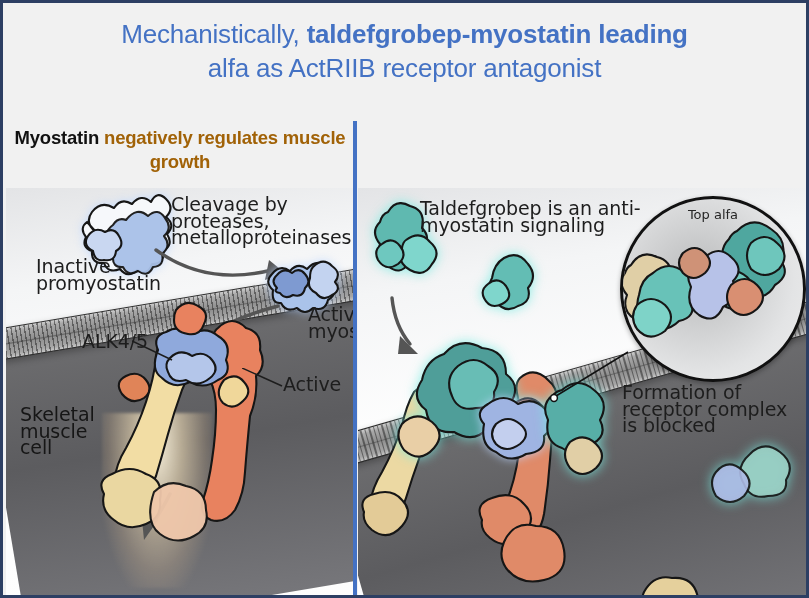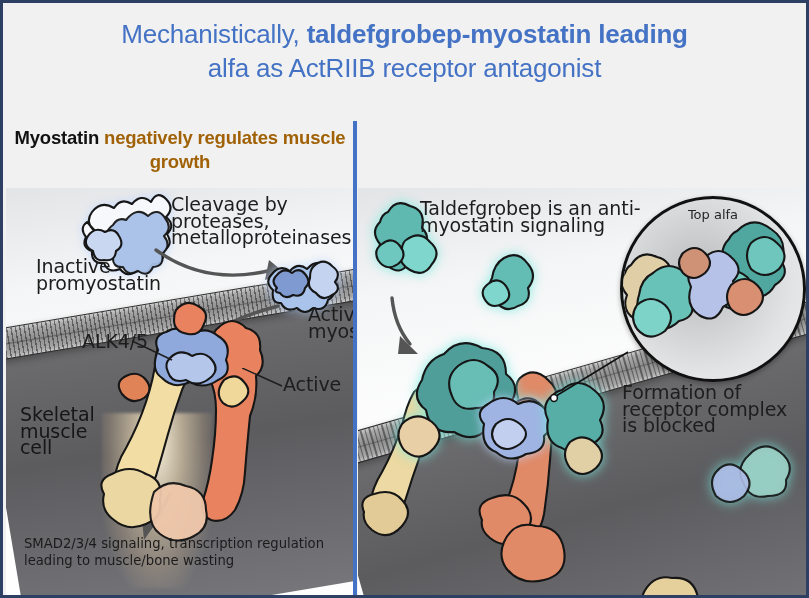--- a/index.html
+++ b/index.html
@@ -228,24 +228,20 @@
       <span style="white-space:pre-line">Skeletal
 muscle
 cell</span>
     </div>
 
     <svg class="arrow" style="position:absolute;left:126px;top:300px;" width="60" height="60">
       <path d="M38 6 C 32 18, 26 28, 18 40"></path>
       <polygon points="26,32 12,52 10,32"></polygon>
     </svg>
 
-    <div class="cap-left">
-      <span style="white-space:pre-line">SMAD2/3/4 signaling, transcription regulation
-leading to muscle/bone wasting</span>
-    </div>
   </div>
 
   <div class="panel" id="panel-right">
 
     <div class="extra"></div>
     <div class="cyto" id="cyto-right"></div>
     <div class="membrane" id="mem-right"></div>
 
     <div class="mol glow-teal" style="left:8px;top:8px;">
       <svg width="90" height="90" viewBox="0 0 90 90">

